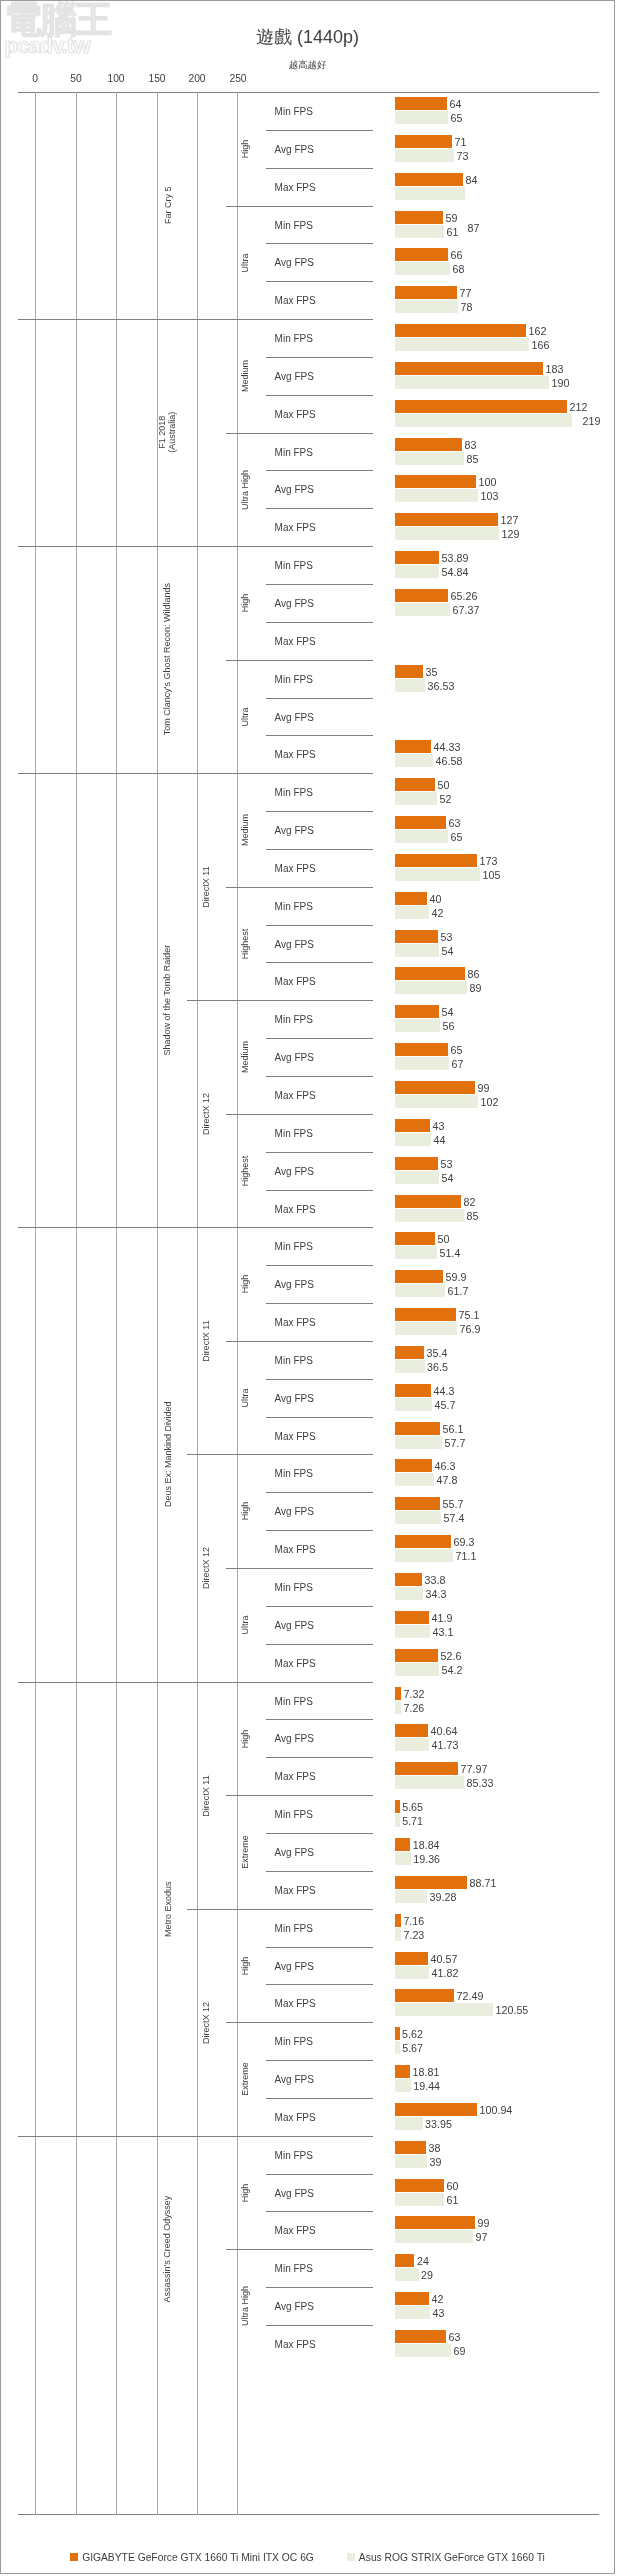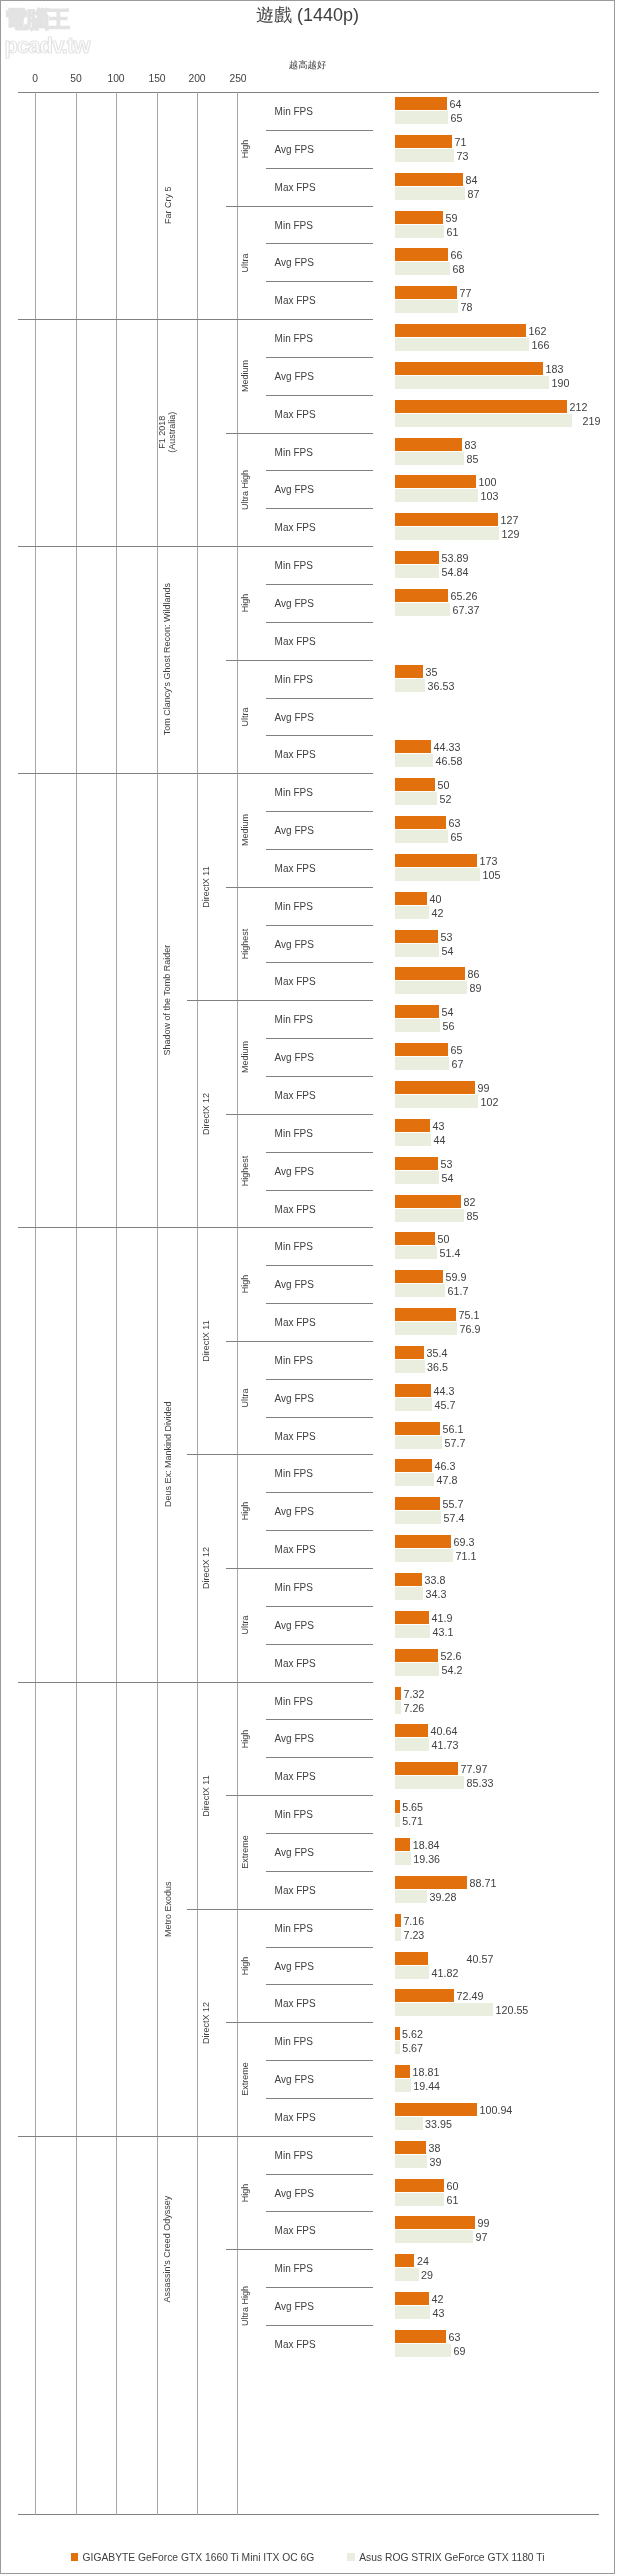--- a/index.html
+++ b/index.html
@@ -18,33 +18,33 @@
     overflow:hidden;
     background:#fff;
   }
   
   .watermark{
     position:absolute;left:3.4px;top:1.7px;width:120px;height:70px;
     pointer-events:none;opacity:.5;
   }
   .wm-top{
     font-family:"DejaVu Sans",sans-serif;
-    font-size:23px;font-weight:bold;letter-spacing:-1.7px;
+    font-size:37px;font-weight:bold;letter-spacing:-1.7px;
     color:transparent;-webkit-text-stroke:1.2px #c9c9c9;
     line-height:33px;white-space:nowrap;
   }
   .wm-bot{
     font-family:"Liberation Sans",sans-serif;
     font-size:22px;font-weight:bold;letter-spacing:-0.9px;
     color:transparent;-webkit-text-stroke:1.2px #c9c9c9;
     line-height:24px;white-space:nowrap;margin-top:-1.7px;
   }
   
   .chart-title{
-    position:absolute;left:0;top:2px;width:100%;
+    position:absolute;left:0;top:24px;width:100%;
     text-align:center;font-size:18px;color:#404040;
   }
   .axis-note{
     position:absolute;top:58px;left:0;width:100%;
     text-align:center;font-size:9.4px;color:#404040;
   }
   
   .axis-labels{position:absolute;top:72px;left:0;width:615px;height:13.7px;}
   .axis-tick-label{
     position:absolute;top:0;font-size:10.3px;color:#404040;
@@ -204,21 +204,21 @@
         <div class="metric-sep" style="top: 76px;"></div>
         <div class="row" style="position: absolute; top: 76px; left: 0px; right: 0px;">
           <div class="row-metric">Max FPS</div>
           <div class="bars">
             <div class="bar-wrap b1">
               <div class="bar s1" style="width: 68px; background: rgb(226, 112, 13);"></div>
               <div class="bar-label" style="left: 68px;">84</div>
             </div>
             <div class="bar-wrap b2">
               <div class="bar s2" style="width: 70px; background: rgb(234, 238, 223);"></div>
-              <div class="bar-label" style="left: 70px;">87</div>
+              <div class="bar-label" style="left: 70px; margin-top: 34px;">87</div>
             </div>
           </div>
         </div>
         <div class="row" style="position: absolute; top: 114px; left: 0px; right: 0px;">
           <div class="row-metric">Min FPS</div>
           <div class="bars">
             <div class="bar-wrap b1">
               <div class="bar s1" style="width: 48px; background: rgb(226, 112, 13);"></div>
               <div class="bar-label" style="left: 48px;">59</div>
             </div>
@@ -822,21 +822,21 @@
               <div class="bar-label" style="left: 5.9px;">7.23</div>
             </div>
           </div>
         </div>
         <div class="metric-sep" style="top: 1855px;"></div>
         <div class="row" style="position: absolute; top: 1855px; left: 0px; right: 0px;">
           <div class="row-metric">Avg FPS</div>
           <div class="bars">
             <div class="bar-wrap b1">
               <div class="bar s1" style="width: 33px; background: rgb(226, 112, 13);"></div>
-              <div class="bar-label" style="left: 33px; margin-left: 36px;">40.57</div>
+              <div class="bar-label" style="left: 33px;">40.57</div>
             </div>
             <div class="bar-wrap b2">
               <div class="bar s2" style="width: 34px; background: rgb(234, 238, 223);"></div>
               <div class="bar-label" style="left: 34px;">41.82</div>
             </div>
           </div>
         </div>
         <div class="metric-sep" style="top: 1892px;"></div>
         <div class="row" style="position: absolute; top: 1892px; left: 0px; right: 0px;">
           <div class="row-metric">Max FPS</div>
@@ -1100,18 +1100,18 @@
       </div>
   </div>
 
   <div class="legend" id="legend">
       <div class="legend-item">
         <span class="swatch" style="background: rgb(226, 112, 13);"></span>
         <span>GIGABYTE GeForce GTX 1660 Ti Mini ITX OC 6G</span>
       </div>
       <div class="legend-item">
         <span class="swatch" style="background: rgb(234, 238, 223);"></span>
-        <span>Asus ROG STRIX  GeForce GTX 1180 Ti</span>
+        <span>Asus ROG STRIX  GeForce GTX 1660 Ti</span>
       </div>
     </div>
 
 </div>
 
 
 </body></html>

